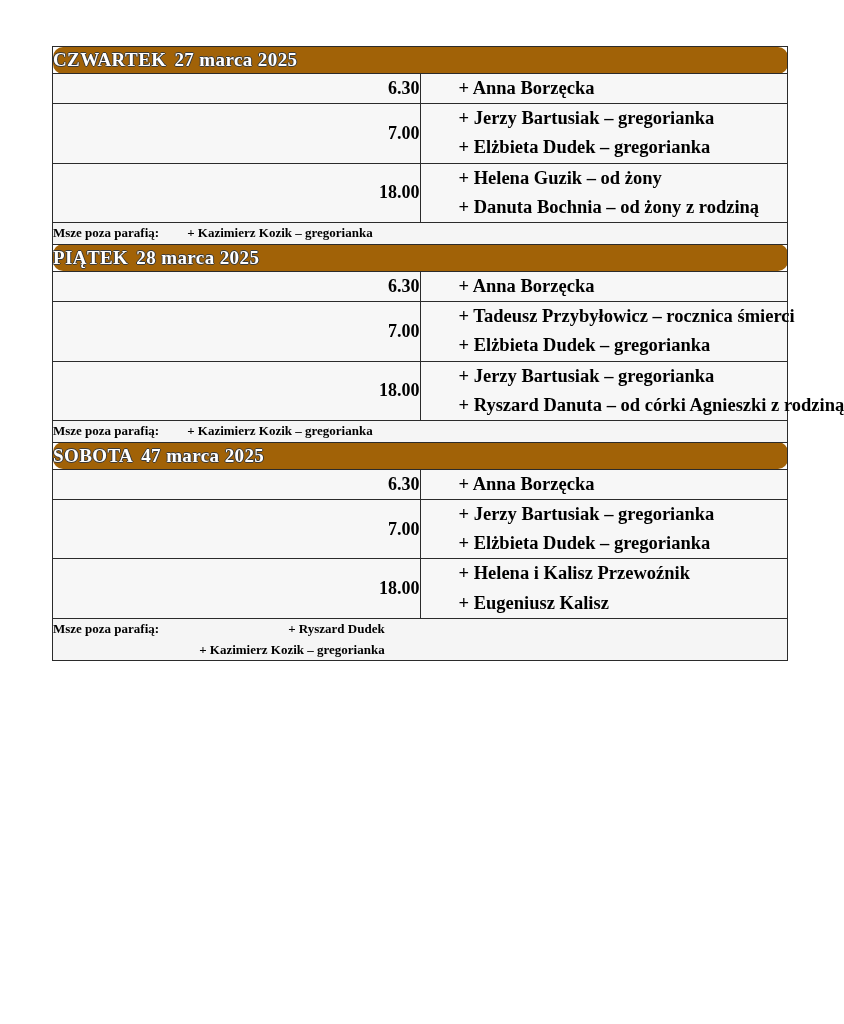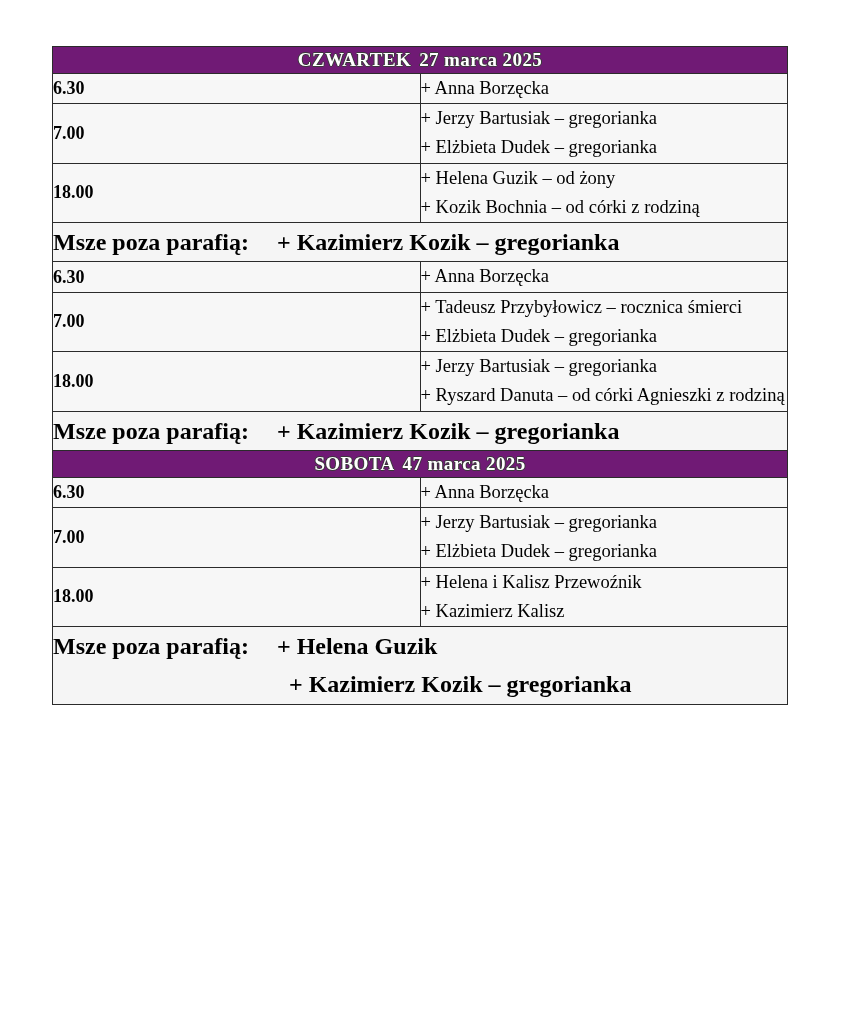--- a/index.html
+++ b/index.html
@@ -25,79 +25,82 @@
     border-collapse: collapse;
     table-layout: fixed;
   }
   table.schedule td {
     border: 1px solid #2b2b2b;
     vertical-align: middle;
     padding: 0;
   }
   
   .day-header td {
-    background: #701a75;
-    text-align: center;
+    background: #a16207;
+    text-align: left;
     font-weight: bold;
     font-size: 19px;
     letter-spacing: 0.4px;
     color: #ffffff;
     text-shadow:
        1px 0 0 #3a3a3a,
       -1px 0 0 #3a3a3a,
        0 1px 0 #3a3a3a,
        0 -1px 0 #3a3a3a;
     padding: 7px 0 8px 0;
     height: 26px;
+    border-radius: 10px;
   }
   .day-header .day-name {
     font-weight: bold;
   }
   .day-header .day-date {
     font-weight: bold;
     margin-left: 8px;
   }
   
   .time-cell {
     width: 83px;
-    text-align: left;
+    text-align: right;
     font-weight: bold;
     font-size: 18px;
     background: #f7f7f7;
     padding: 6px 0;
     font-family: Liberation Serif, serif;
   }
   .intentions-cell {
     padding: 6px 0 6px 10px;
     background: #f7f7f7;
   }
   .intention {
     font-size: 18.5px;
-    font-weight: normal;
+    font-weight: bold;
     line-height: 1.58;
     white-space: nowrap;
+    padding-left: 38px;
   }
   
   .outside-row td {
     background: #f5f5f5;
     padding: 8px 0 8px 10px;
   }
   .outside-line {
-    font-size: 24px;
+    font-size: 13px;
     font-weight: bold;
     line-height: 1.6;
     white-space: nowrap;
     text-decoration: underline;
   }
   .outside-label {
     display: inline-block;
   }
   .outside-items {
     display: inline-block;
     vertical-align: top;
+    text-align: right;
   }
   .outside-item {
     display: block;
     margin-left: 28px;
   }
   .outside-item.indent {
     margin-left: 40px;
   }
 </style>
 </head>
@@ -119,25 +122,28 @@
           <td class="time-cell">7.00</td>
           <td class="intentions-cell">
             <div class="intention">+ Jerzy Bartusiak – gregorianka</div>
             <div class="intention">+ Elżbieta Dudek – gregorianka</div>
           </td>
         </tr>
         <tr>
           <td class="time-cell">18.00</td>
           <td class="intentions-cell">
             <div class="intention">+ Helena Guzik – od żony</div>
-            <div class="intention">+ Kozik Bochnia – od córki z rodziną</div>
+            <div class="intention">+ Danuta Bochnia – od żony z rodziną</div>
           </td>
         </tr>
         <tr class="outside-row">
           <td colspan="2"><span class="outside-line"><span class="outside-label">Msze poza parafią:</span><span class="outside-items"><span class="outside-item">+ Kazimierz Kozik – gregorianka</span></span></span></td>
+        </tr>
+        <tr class="day-header">
+          <td colspan="2"><span class="day-name">PIĄTEK</span><span class="day-date">28 marca 2025</span></td>
         </tr>
         <tr>
           <td class="time-cell">6.30</td>
           <td class="intentions-cell">
             <div class="intention">+ Anna Borzęcka</div>
           </td>
         </tr>
         <tr>
           <td class="time-cell">7.00</td>
           <td class="intentions-cell">
@@ -168,21 +174,21 @@
           <td class="time-cell">7.00</td>
           <td class="intentions-cell">
             <div class="intention">+ Jerzy Bartusiak – gregorianka</div>
             <div class="intention">+ Elżbieta Dudek – gregorianka</div>
           </td>
         </tr>
         <tr>
           <td class="time-cell">18.00</td>
           <td class="intentions-cell">
             <div class="intention">+ Helena i Kalisz Przewoźnik</div>
-            <div class="intention">+ Kazimierz Kalisz</div>
+            <div class="intention">+ Eugeniusz Kalisz</div>
           </td>
         </tr>
         <tr class="outside-row">
-          <td colspan="2"><span class="outside-line"><span class="outside-label">Msze poza parafią:</span><span class="outside-items"><span class="outside-item">+ Helena Guzik</span><span class="outside-item indent">+ Kazimierz Kozik – gregorianka</span></span></span></td>
+          <td colspan="2"><span class="outside-line"><span class="outside-label">Msze poza parafią:</span><span class="outside-items"><span class="outside-item">+ Ryszard Dudek</span><span class="outside-item indent">+ Kazimierz Kozik – gregorianka</span></span></span></td>
         </tr>
       </tbody>
   </table>
 </div>
 
 </body></html>

